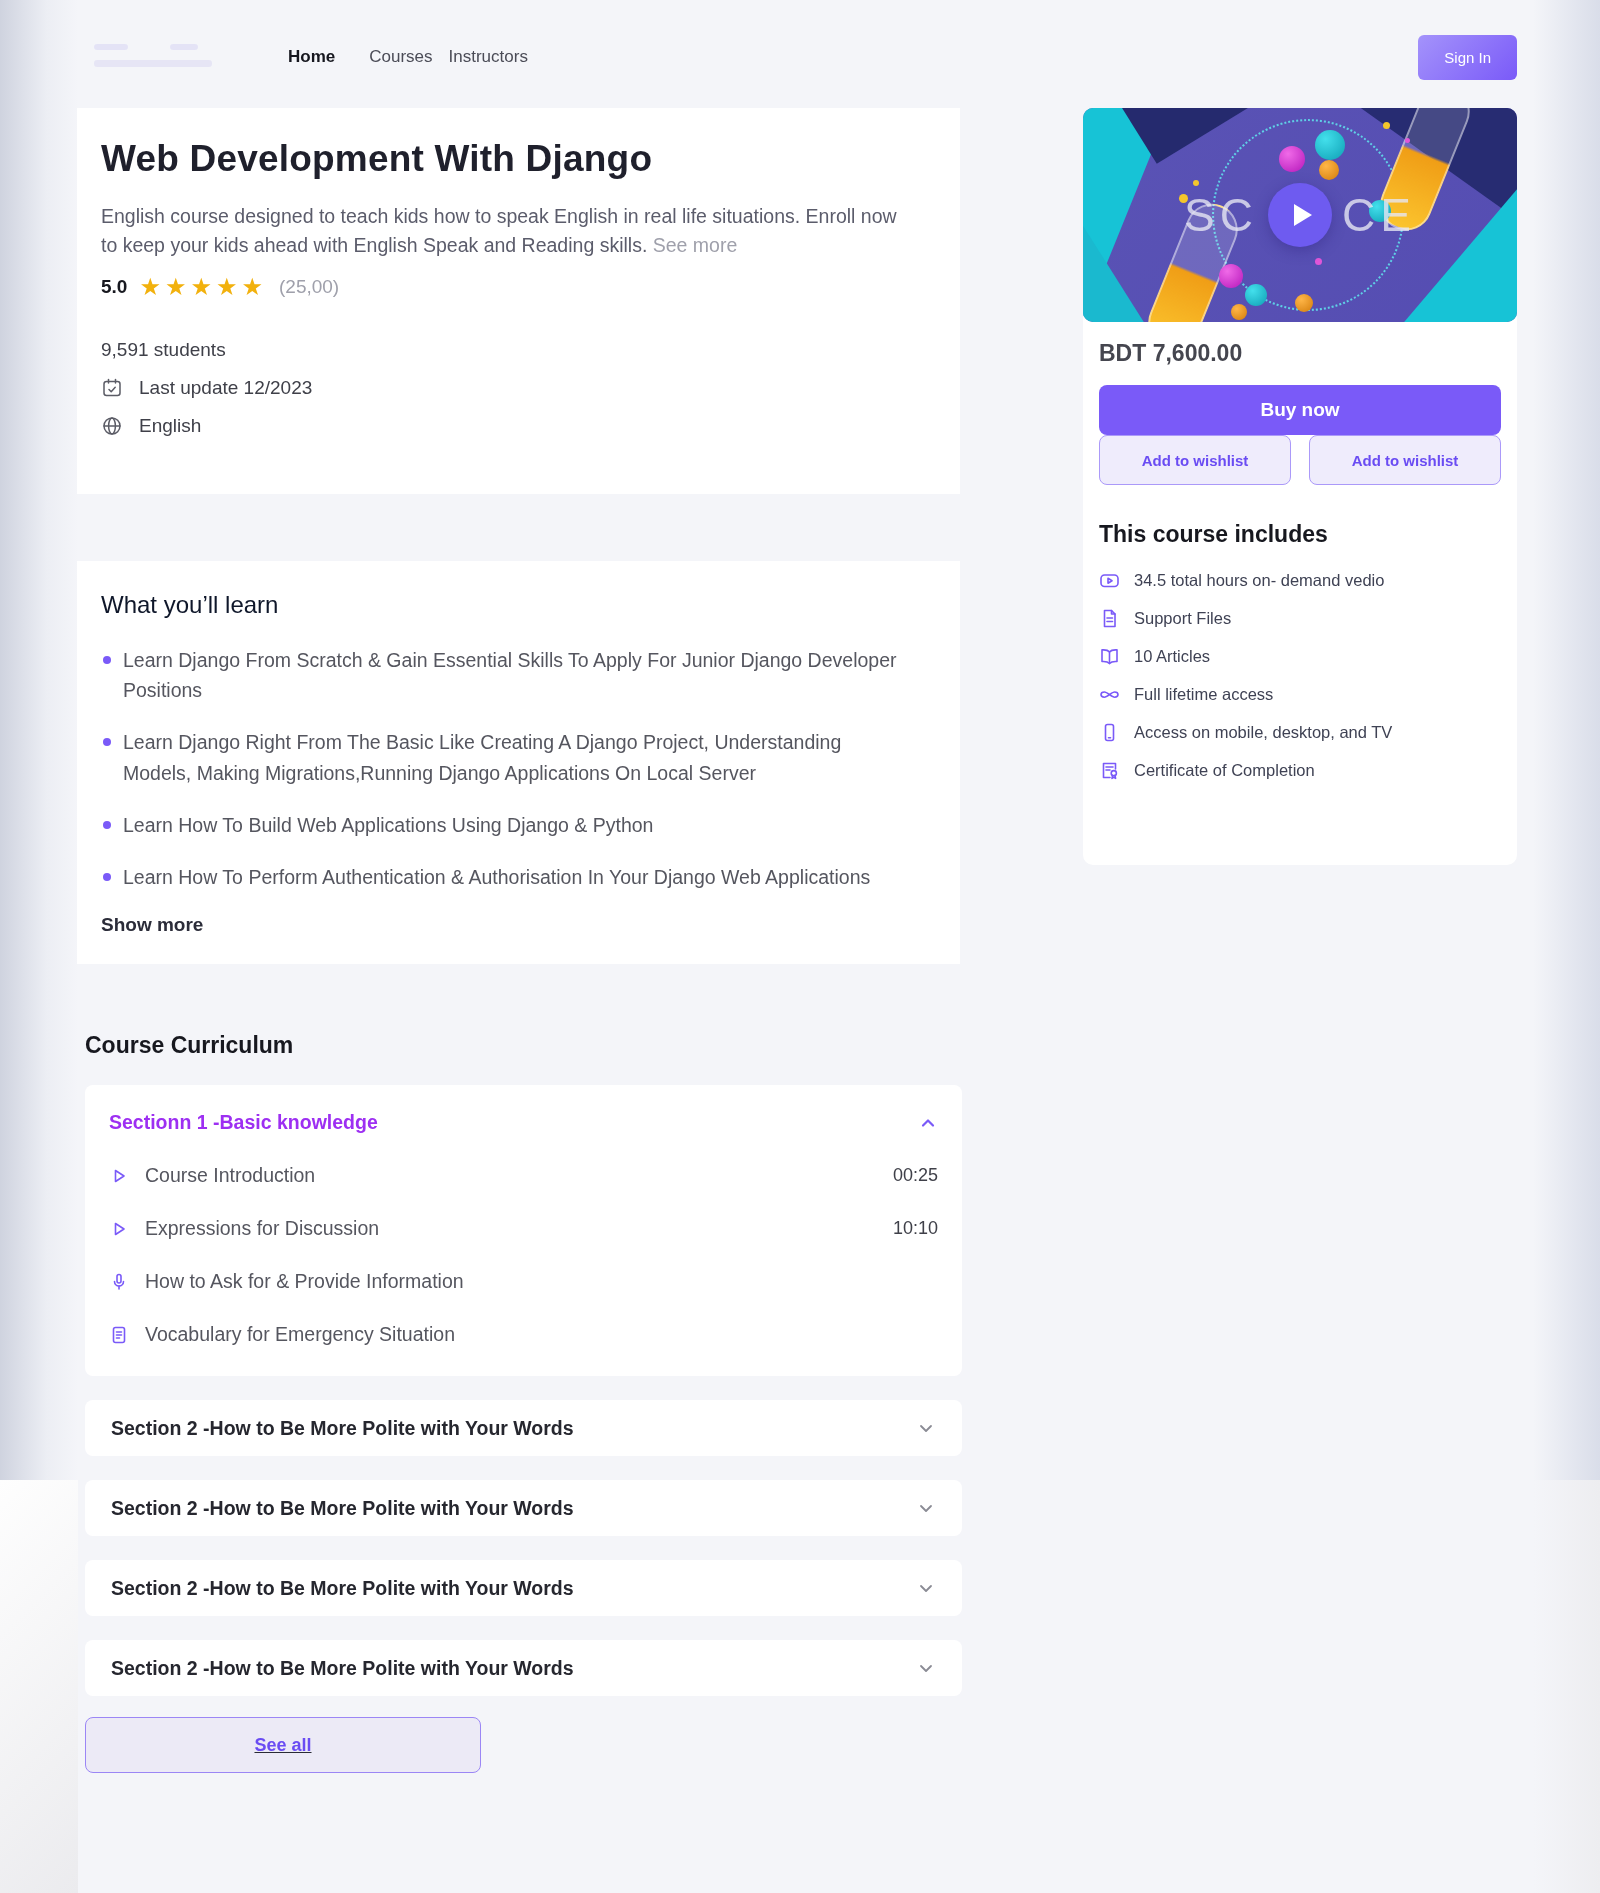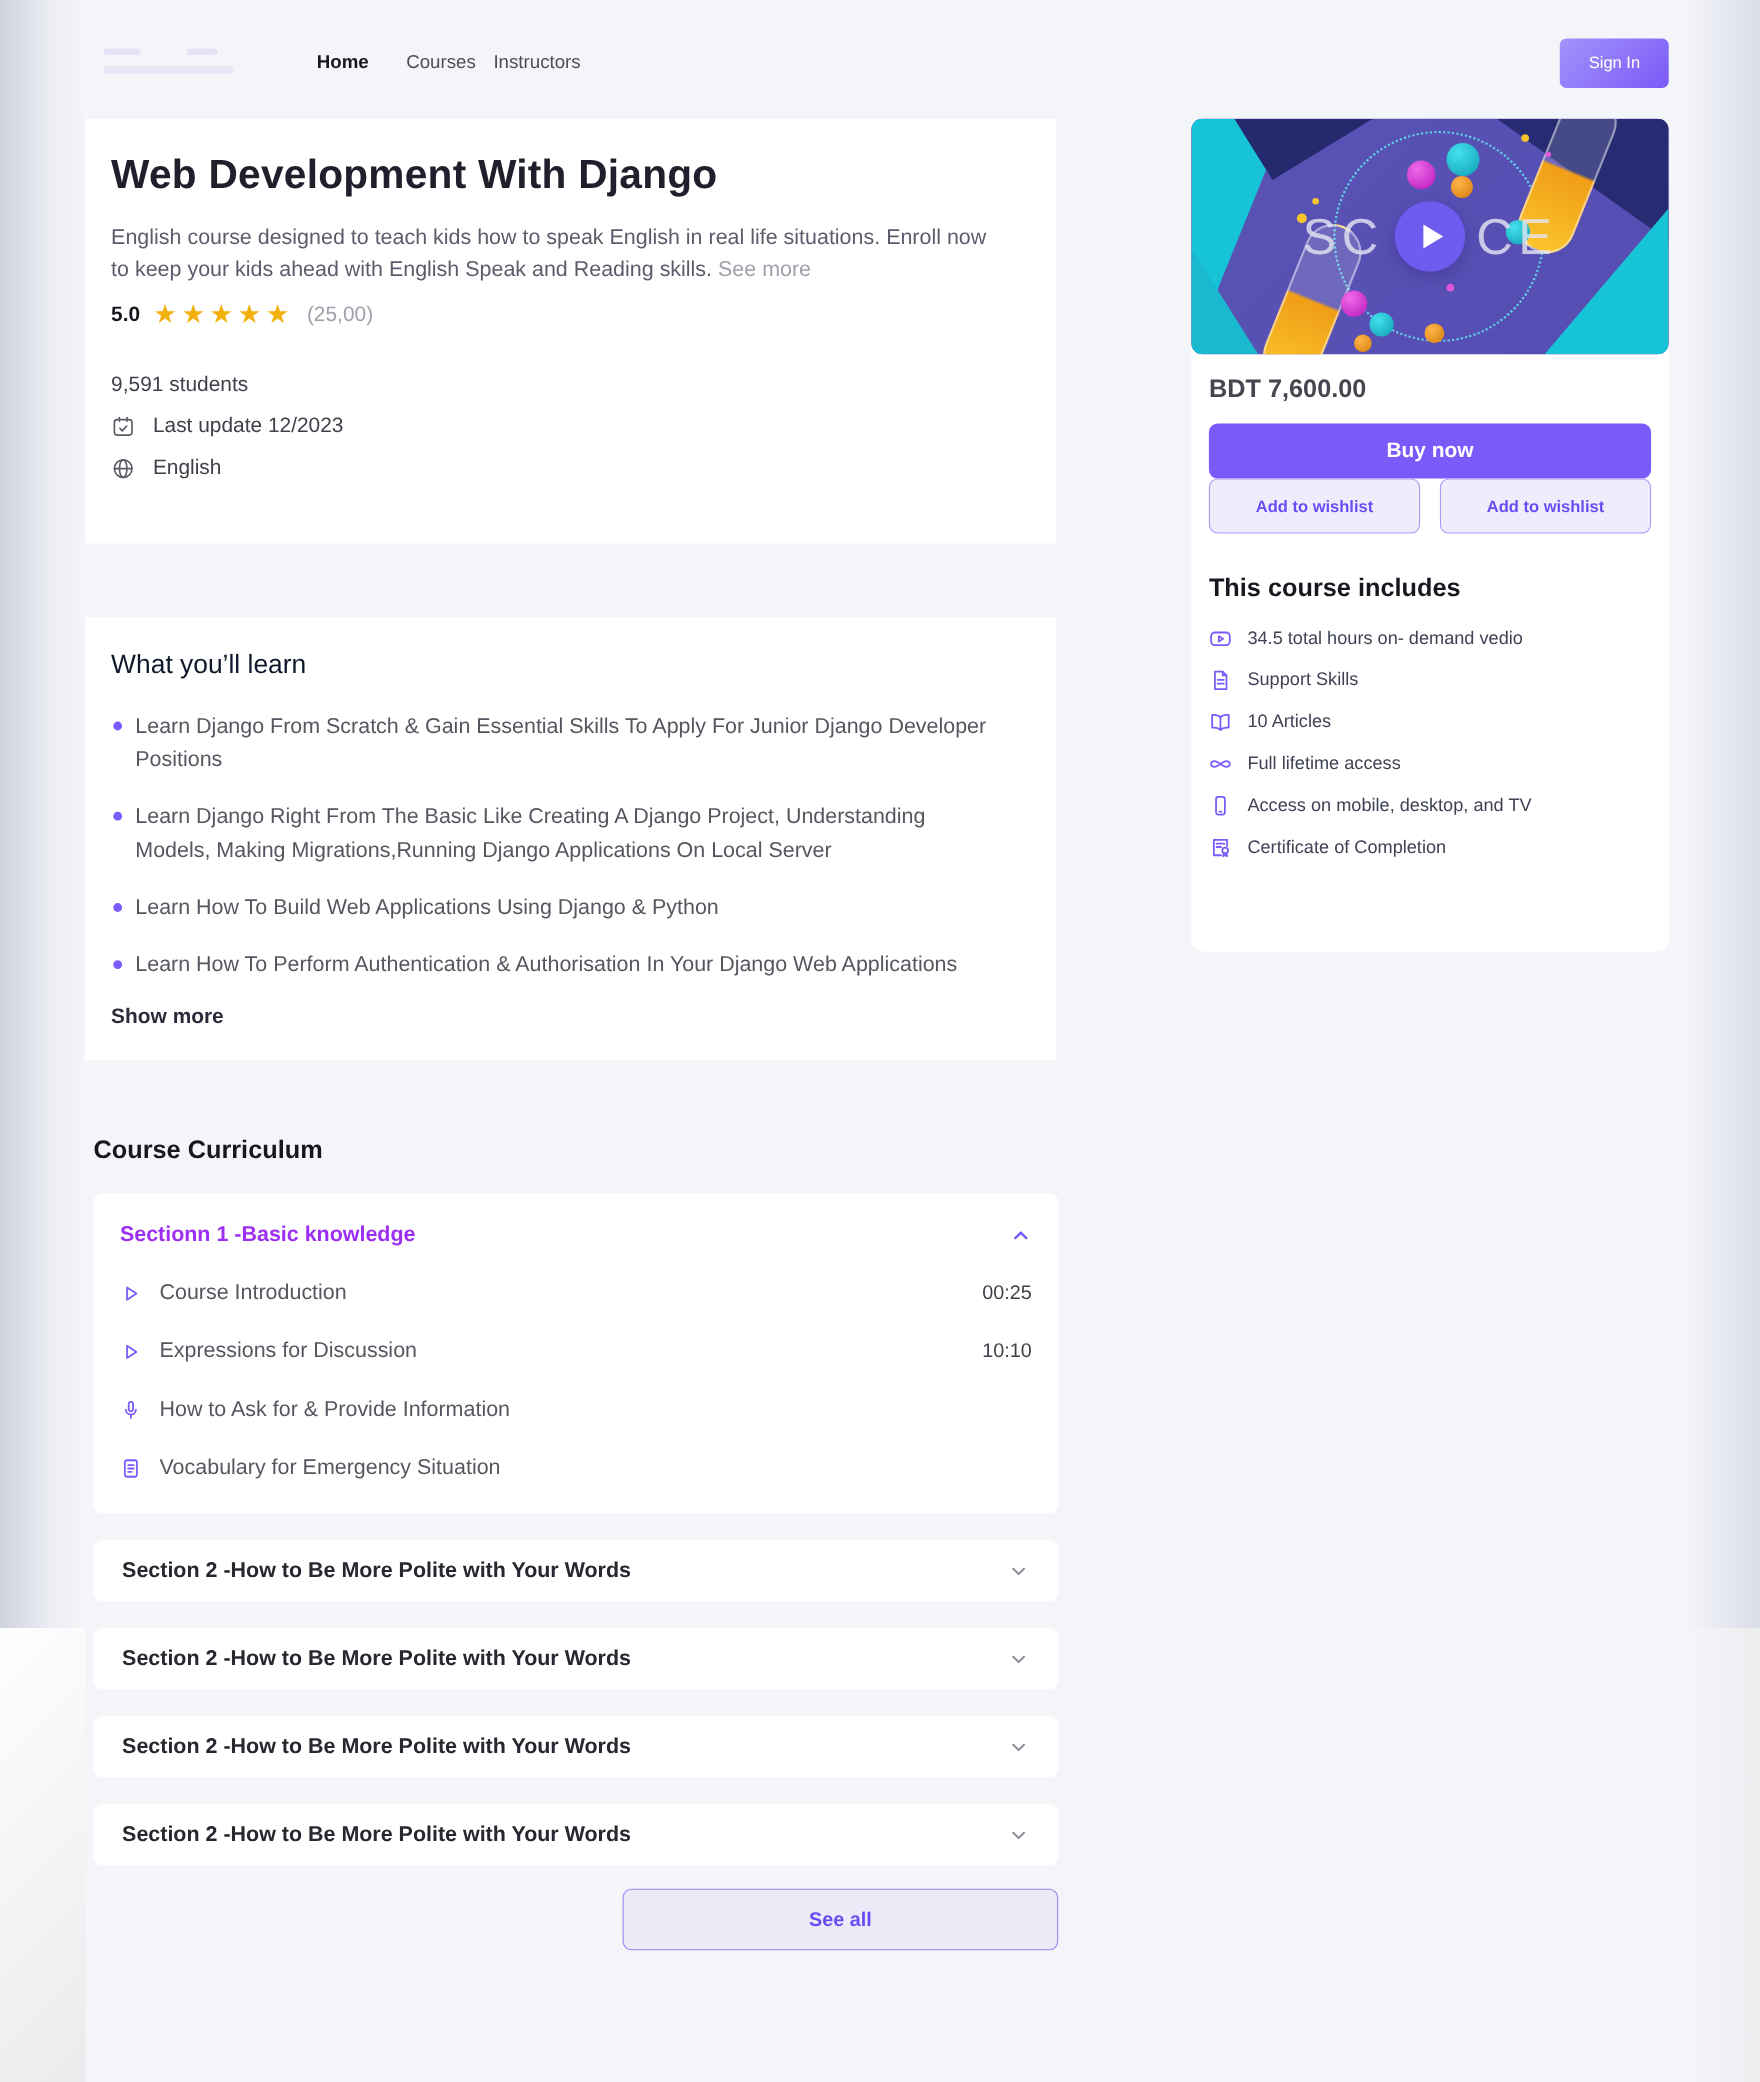--- a/index.html
+++ b/index.html
@@ -85,21 +85,21 @@
   .lesson-duration { margin-left:auto; font-size:18px; color:#3f4049; }
 
   .accordion {
     width:877px; height:56px; margin-top:24px; border-radius:8px;
     display:flex; align-items:center; justify-content:space-between;
     padding:0 26px; cursor:pointer; background:#fff;gap:36px;
   }
   .accordion:first-of-type { margin-top:49px; }
   .accordion-title { font-size:19.5px; font-weight:600; color:#26272f; }
 
-  .see-all-wrap { width:877px; display:flex; justify-content:flex-end; }
+  .see-all-wrap { width:877px; display:flex; justify-content:flex-start;text-decoration:underline; }
   .see-all-btn {
     margin-top:21px; width:396px; height:56px; border-radius:8px; cursor:pointer;
     background:#eceaf6; border:1.5px solid #9b86f5; color:#6a4cf3;
     font-size:18px; font-weight:700; font-family:inherit;
   }
 
   
   .purchase-card { border-radius:10px; min-height:757px; }
   .video-thumb {
     position:relative; width:434px; height:214px; border-radius:10px; overflow:hidden;
@@ -363,21 +363,21 @@
               </svg>
               <span class="inc-label">34.5 total hours on- demand vedio</span>
             </li>
             <li>
               <svg class="inc-icon stroke-purple" viewBox="0 0 21 21">
                 <path d="M5.5 2.5h7l3.5 3.5v12.5h-10.5z"></path>
                 <path d="M12.5 2.5v3.5h3.5"></path>
                 <line x1="8" y1="10" x2="13.5" y2="10"></line>
                 <line x1="8" y1="13.5" x2="13.5" y2="13.5"></line>
               </svg>
-              <span class="inc-label">Support Skills</span>
+              <span class="inc-label">Support Files</span>
             </li>
             <li>
               <svg class="inc-icon stroke-purple" viewBox="0 0 21 21">
                 <path d="M10.5 6C9.2 4.4 6.8 3.6 3 3.9v11.6c3.8-.3 6.2.5 7.5 2.1 1.3-1.6 3.7-2.4 7.5-2.1V3.9c-3.8-.3-6.2.5-7.5 2.1z"></path>
                 <line x1="10.5" y1="6" x2="10.5" y2="17.2"></line>
               </svg>
               <span class="inc-label">10 Articles</span>
             </li>
             <li>
               <svg class="inc-icon stroke-purple" viewBox="0 0 21 21">

